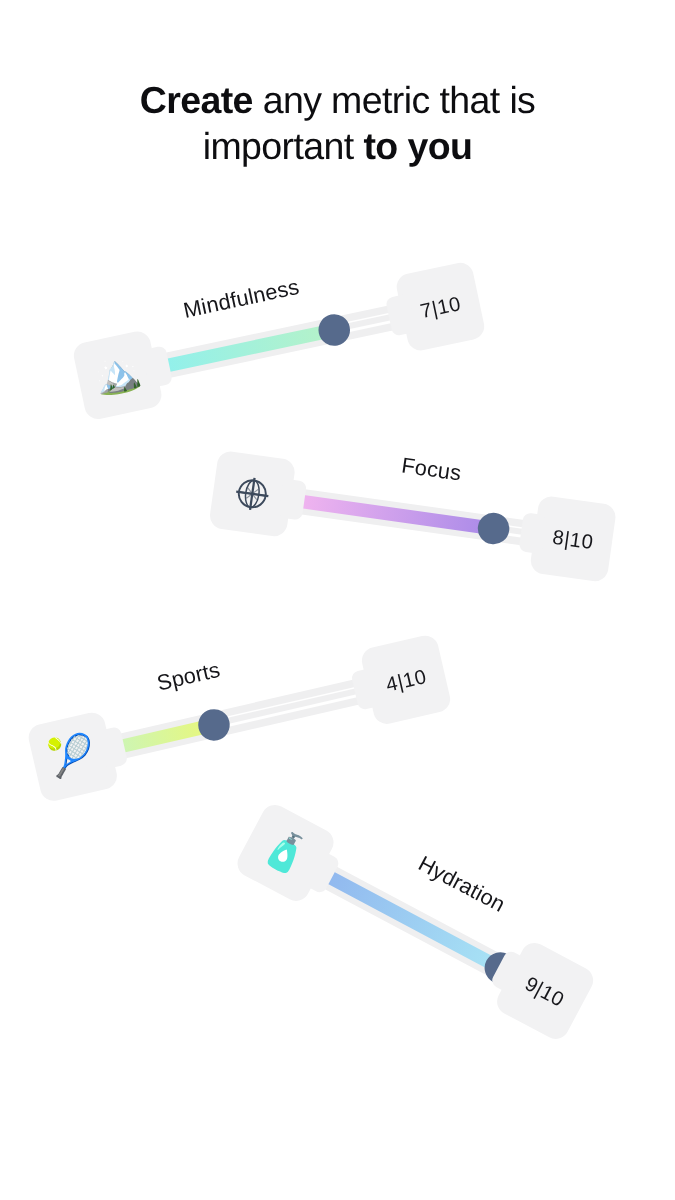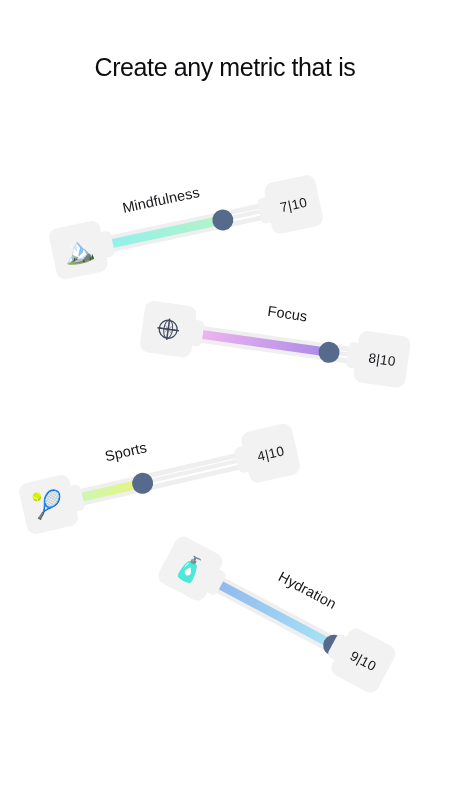--- a/index.html
+++ b/index.html
@@ -22,21 +22,21 @@
     top: 52px;
     width: 450px;
     text-align: center;
     font-size: 25px;
     line-height: 31px;
     letter-spacing: -0.4px;
     color: #0d0d10;
     font-weight: 400;
   }
   .headline b {
-    font-weight: 400;
+    font-weight: 700;
   }
 
   
   .slider-row {
     position: absolute;
     transform-origin: 0 50%;
   }
 
   
   .rail {
@@ -138,20 +138,21 @@
   }
 
   
   .compass-svg { display: block; }
 </style>
 </head>
 <body>
 
 <div class="headline">
   <div><b>Create</b><span> any metric that is</span></div>
+  <div><span>important </span><b>to you</b></div>
 </div>
 
 <div class="slider-row" style="left:98px; top:246px; width:182px; transform:rotate(-12deg);">
   <div class="rail" style="width:182px;">
     <div class="rail-line a" style="width:182px;"></div>
     <div class="rail-line b" style="width:182px;"></div>
   </div>
   <div class="fill" style="width:127.4px; background:linear-gradient(90deg,#8ef0ef,#b6f2c8);"></div>
   <div class="thumb" style="left:127.4px;"></div>
 

